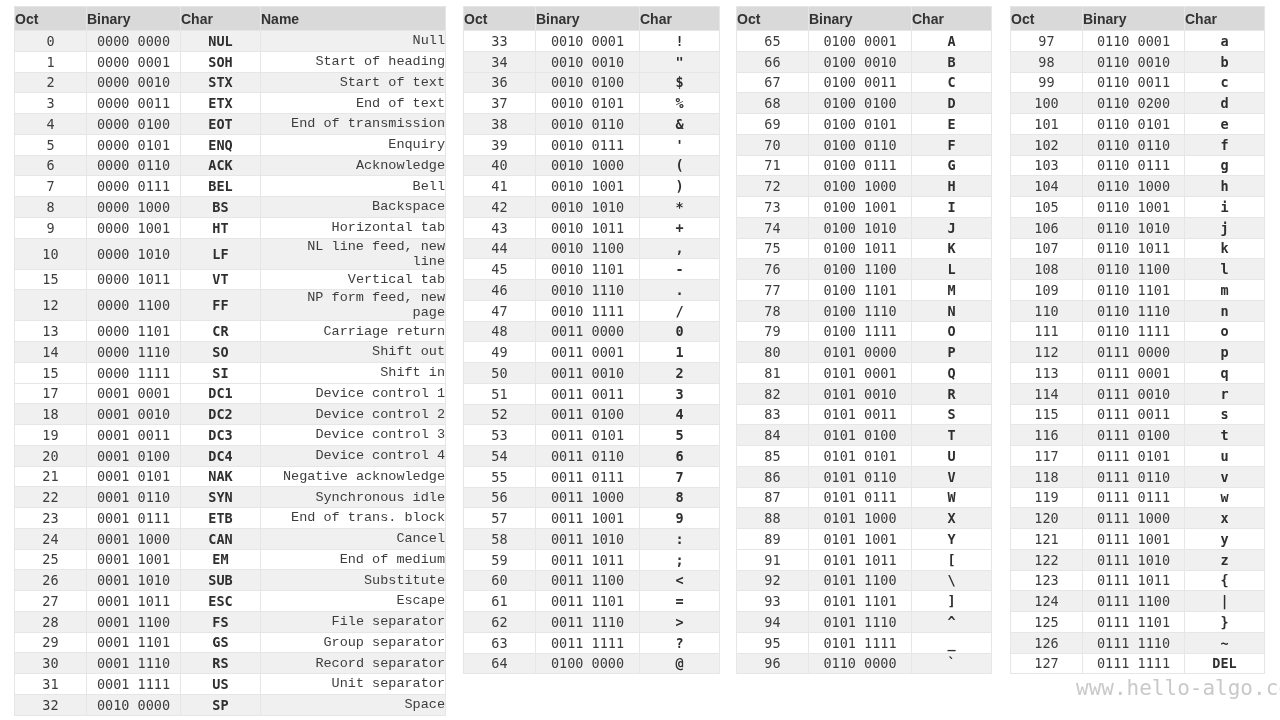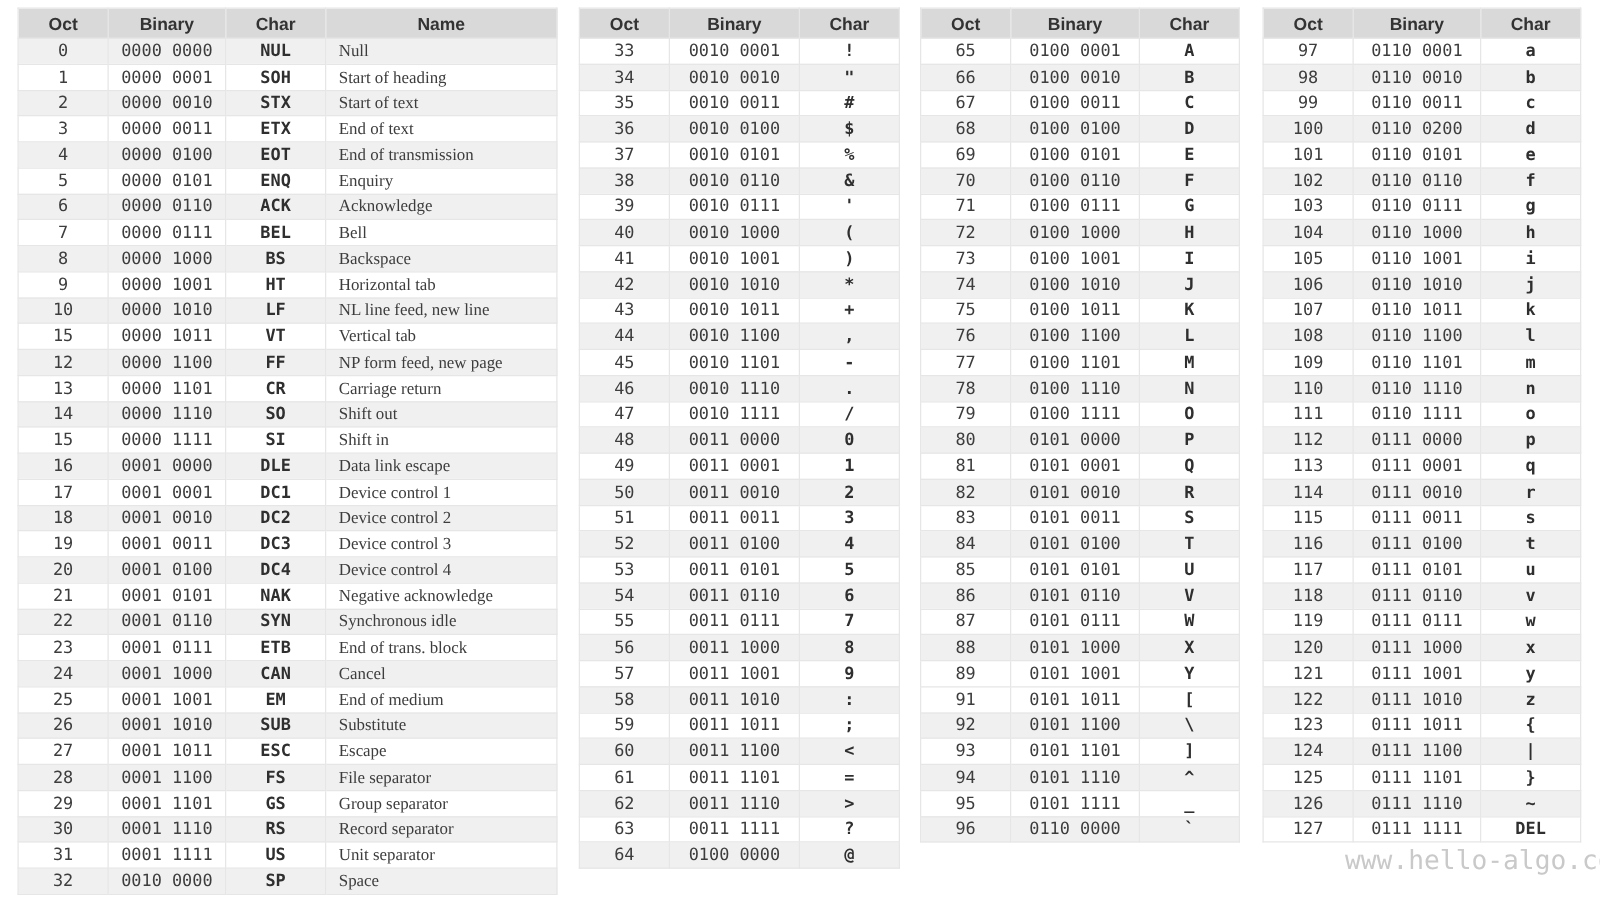--- a/index.html
+++ b/index.html
@@ -25,21 +25,21 @@
   .t3 { left: 736px;  width: 255px; }
   .t4 { left: 1010px; width: 254px; }
 
   .ascii-table th {
     height: 23px;
     background: var(--header-bg, #d9d9d9);
     color: var(--header-text, #333333);
     font-family: "Liberation Sans", sans-serif;
     font-size: 14px;
     font-weight: bold;
-    text-align: center;
+    text-align: left;
     vertical-align: middle;
     border: 1px solid var(--border, #e6e6e6);
     padding: 0;
   }
   .ascii-table td {
     height: 19.75px;
     padding: 0;
     border: 1px solid var(--border, #e6e6e6);
     text-align: center;
     vertical-align: middle;
@@ -52,23 +52,23 @@
     font-family: "DejaVu Sans Mono", monospace;
     font-size: 13.5px;
   }
   td.col-char {
     font-family: "DejaVu Sans Mono", monospace;
     font-size: 13.5px;
     font-weight: bold;
     color: var(--char-text, #2f2f2f);
   }
   td.col-name {
-    font-family: Liberation Serif, serif;
+    font-family: Liberation Mono, monospace;
     font-size: 13.5px;
-    text-align: left;
+    text-align: right;
     padding-left: 10px;
   }
   .watermark {
     position: absolute;
     left: 1076px;
     top: 676px;
     font-family: "DejaVu Sans Mono", monospace;
     font-size: 21px;
     color: var(--watermark, #c9c9c9);
     white-space: nowrap;
@@ -182,26 +182,20 @@
         <td class="col-binary">0000 1110</td>
         <td class="col-char">SO</td>
         <td class="col-name">Shift out</td>
       </tr>
       <tr class="row-odd">
         <td class="col-oct">15</td>
         <td class="col-binary">0000 1111</td>
         <td class="col-char">SI</td>
         <td class="col-name">Shift in</td>
       </tr>
-      <tr class="row-even">
-        <td class="col-oct">16</td>
-        <td class="col-binary">0001 0000</td>
-        <td class="col-char">DLE</td>
-        <td class="col-name">Data link escape</td>
-      </tr>
       <tr class="row-odd">
         <td class="col-oct">17</td>
         <td class="col-binary">0001 0001</td>
         <td class="col-char">DC1</td>
         <td class="col-name">Device control 1</td>
       </tr>
       <tr class="row-even">
         <td class="col-oct">18</td>
         <td class="col-binary">0001 0010</td>
         <td class="col-char">DC2</td>
@@ -311,25 +305,20 @@
       <tr class="row-odd">
         <td class="col-oct">33</td>
         <td class="col-binary">0010 0001</td>
         <td class="col-char">!</td>
       </tr>
       <tr class="row-even">
         <td class="col-oct">34</td>
         <td class="col-binary">0010 0010</td>
         <td class="col-char">"</td>
       </tr>
-      <tr class="row-odd">
-        <td class="col-oct">35</td>
-        <td class="col-binary">0010 0011</td>
-        <td class="col-char">#</td>
-      </tr>
       <tr class="row-even">
         <td class="col-oct">36</td>
         <td class="col-binary">0010 0100</td>
         <td class="col-char">$</td>
       </tr>
       <tr class="row-odd">
         <td class="col-oct">37</td>
         <td class="col-binary">0010 0101</td>
         <td class="col-char">%</td>
       </tr>

